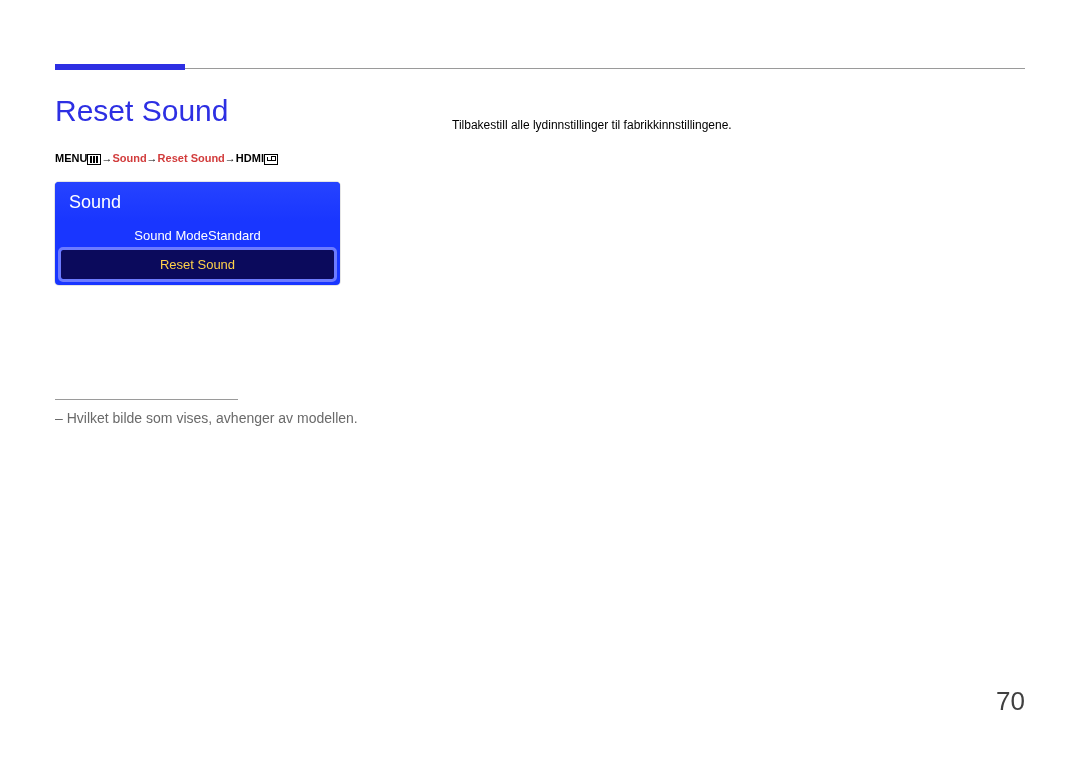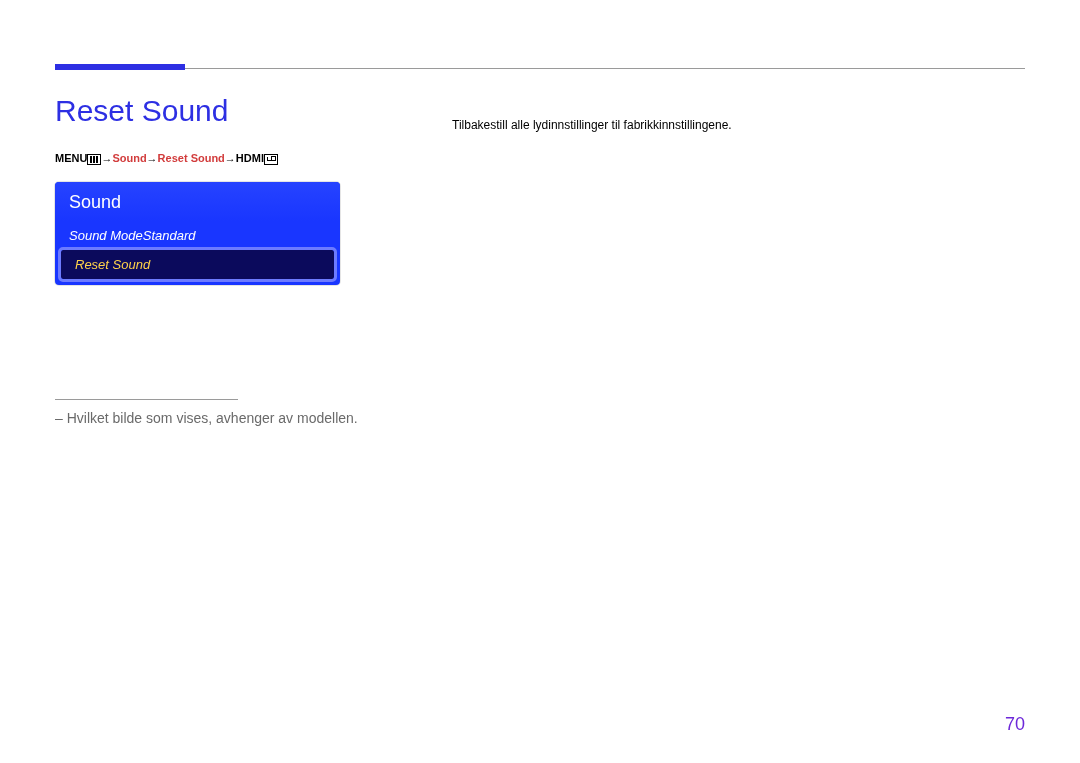--- a/index.html
+++ b/index.html
@@ -91,24 +91,23 @@
     overflow: hidden;
     box-shadow: 0 0 0 1px rgba(0,0,0,.1);
   }
   .osd-title {
     font-size: 18px;
     padding: 10px 14px 8px;
     background: linear-gradient(#2643ff,#1936ff);
   }
   .osd-row {
     display:flex;
-    justify-content:flex-start;
+    justify-content:center;
     font-size:13px;
     padding: 7px 14px;
-    font-style: italic;
   }
   .osd-row.highlight {
     background: #0b0a5c;
     color: #ffd24a;
     margin: 0 6px 6px;
     border-radius: 2px;
     outline: 3px solid #6d7bff;
   }
 
   .hr-short {
@@ -129,23 +128,23 @@
     position:absolute;
     left:452px;
     top:100px;
     font-size:12px;
     color:#000;
     margin-top:18px;
   }
   .page-num {
     position:absolute;
     right:55px;
-    bottom:28px;
-    font-size:18px;
-    color:#6d28d9;
+    bottom:46px;
+    font-size:26px;
+    color:#404040;
   }
 </style>
 </head>
 <body>
 
 <div class="sep-top"></div>
 <div class="sep-left"></div>
 
 <div class="page-title">Reset Sound</div>
 

